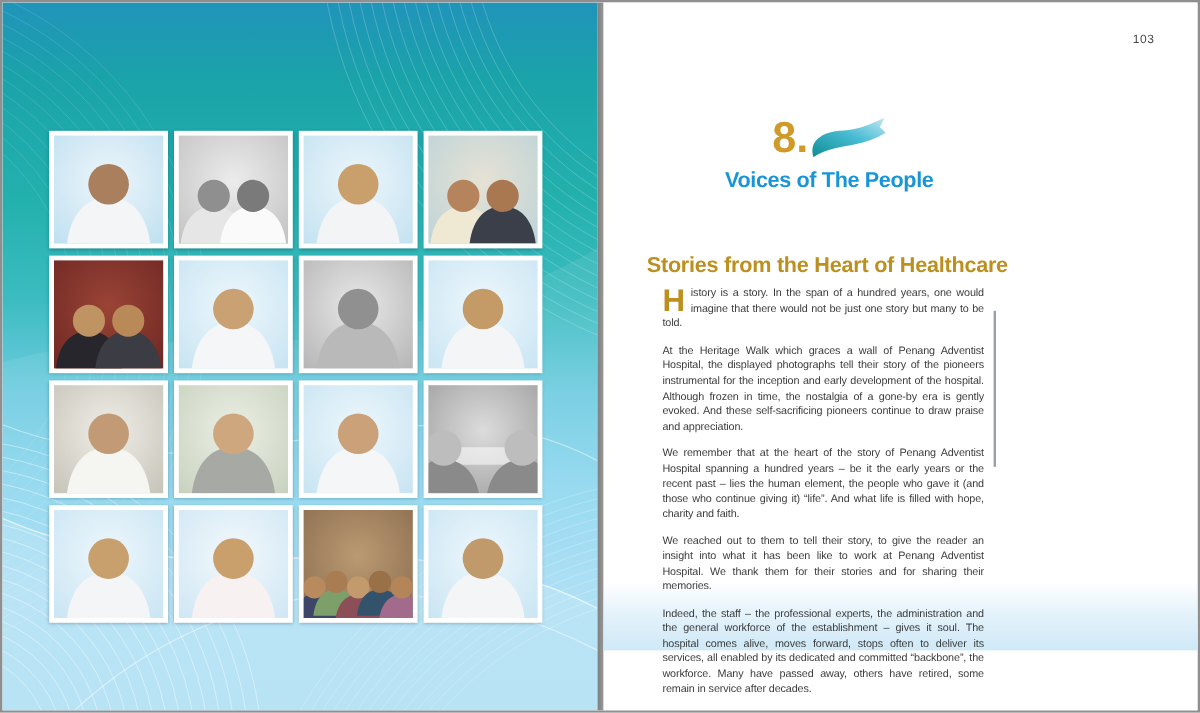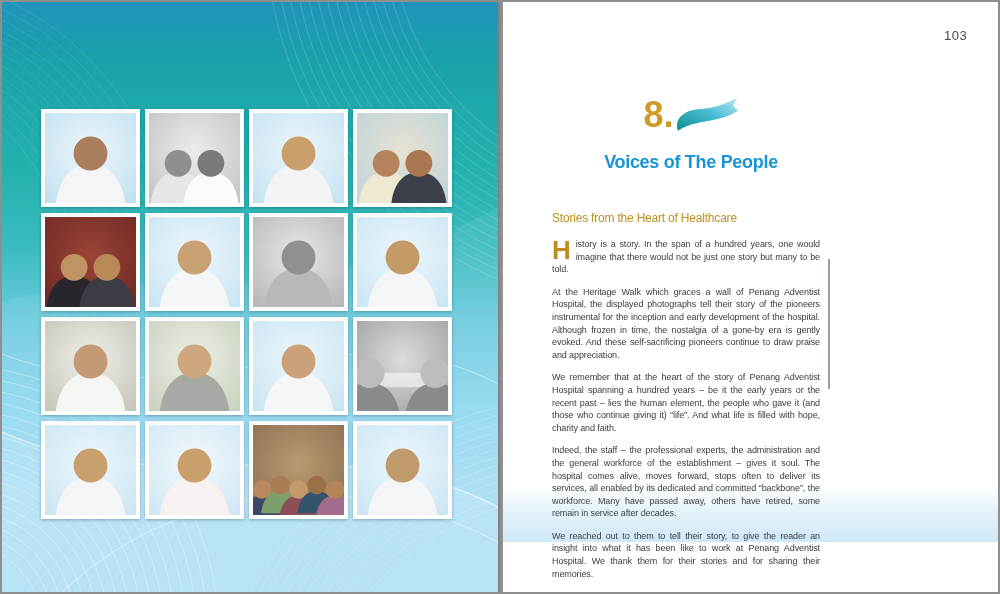--- a/index.html
+++ b/index.html
@@ -14,27 +14,27 @@
   .photo .img{width:100%;height:100%;overflow:hidden;}
   .photo svg{display:block;width:100%;height:100%;}
 
   
   .spine{position:absolute;left:496px;top:0;width:5px;height:590px;background:linear-gradient(90deg,#7e7e7e,#989898);}
 
   
   .page-right{position:absolute;left:501px;top:0;width:495px;height:590px;background:#fff;overflow:hidden;}
   .bottom-band{position:absolute;left:0;right:0;top:483px;height:57px;
     background:linear-gradient(180deg,rgba(207,233,247,0) 0%,rgba(207,233,247,.55) 45%,#cfe9f7 100%);}
-  .pageno{position:absolute;top:26px;left:441px;font-size:13px;color:#4a4a4a;letter-spacing:.5px;}
+  .pageno{position:absolute;top:26px;left:441px;font-size:10px;color:#4a4a4a;letter-spacing:.5px;}
   .chapter{position:absolute;left:93px;top:94px;width:190px;text-align:center;}
   .chapnum-row{display:flex;align-items:flex-start;justify-content:center;gap:1px;height:40px;}
   .chapnum{font-size:36px;line-height:38px;font-weight:bold;color:#cf9a28;}
   .ribbon{width:64px;height:37px;margin-top:1px;}
-  .chaptitle{margin-top:16px;font-size:18px;font-weight:bold;color:#1795d6;letter-spacing:-.3px;white-space:nowrap;}
-  .section-heading{position:absolute;left:49px;top:209px;font-size:12px;font-weight:normal;color:#bd8f1e;letter-spacing:-.2px;}
+  .chaptitle{margin-top:4px;font-size:18px;font-weight:bold;color:#1795d6;letter-spacing:-.3px;white-space:nowrap;}
+  .section-heading{position:absolute;left:36px;top:209px;font-size:18px;font-weight:bold;color:#bd8f1e;letter-spacing:-.2px;}
   .body-col{position:absolute;left:49px;top:236px;width:268px;font-size:9px;line-height:12.6px;color:#3c3c3c;text-align:justify;letter-spacing:-.1px;}
   .body-col p{margin:0 0 10px 0;}
   .dropcap{float:left;font-size:26px;line-height:23px;font-weight:bold;color:#bd8f1e;margin:1px 5px 0 0;}
   .quote-rule{position:absolute;left:325px;top:257px;width:2px;height:130px;background:#97a0ab;}
   .pull-quote{position:absolute;left:341px;top:254px;width:132px;font-family:"Liberation Serif",serif;font-style:italic;font-size:13px;line-height:17.8px;color:#6f88b8;}
 </style>
 </head>
 <body>
 
 <div class="book">
@@ -326,20 +326,20 @@
       </div>
       <div class="chaptitle">Voices of The People</div>
     </div>
 
     <div class="section-heading">Stories from the Heart of Healthcare</div>
 
     <div class="body-col">
       <p><span class="dropcap">H</span><span>istory is a story. In the span of a hundred years, one would imagine that there would not be just one story but many to be told.</span></p>
       <p>At the Heritage Walk which graces a wall of Penang Adventist Hospital, the displayed photographs tell their story of the pioneers instrumental for the inception and early development of the hospital. Although frozen in time, the nostalgia of a gone-by era is gently evoked. And these self-sacrificing pioneers continue to draw praise and appreciation.</p>
       <p>We remember that at the heart of the story of Penang Adventist Hospital spanning a hundred years – be it the early years or the recent past – lies the human element, the people who gave it (and those who continue giving it) “life”. And what life is filled with hope, charity and faith.</p>
+      <p>We reached out to them to tell their story, to give the reader an insight into what it has been like to work at Penang Adventist Hospital. We thank them for their stories and for sharing their memories.</p>
       <p>Indeed, the staff – the professional experts, the administration and the general workforce of the establishment – gives it soul. The hospital comes alive, moves forward, stops often to deliver its services, all enabled by its dedicated and committed “backbone”, the workforce. Many have passed away, others have retired, some remain in service after decades.</p>
-      <p>We reached out to them to tell their story, to give the reader an insight into what it has been like to work at Penang Adventist Hospital. We thank them for their stories and for sharing their memories.</p>
     </div>
 
     <div class="quote-rule"></div>
   </div>
 
 </div>
 
 </body></html>

